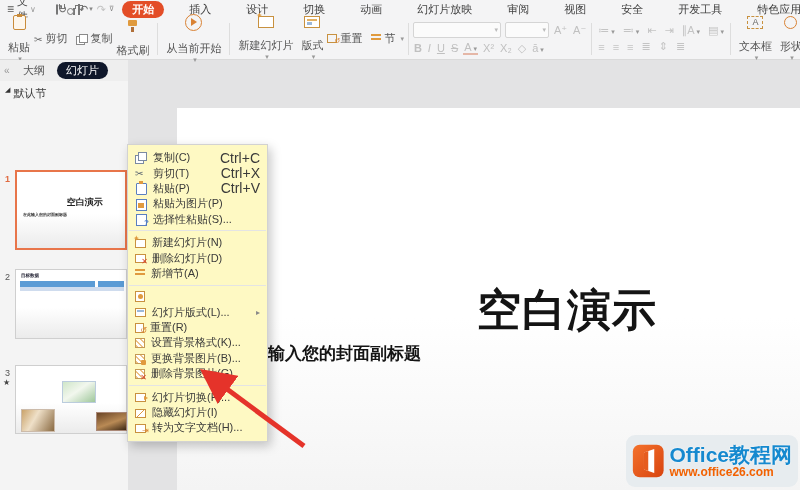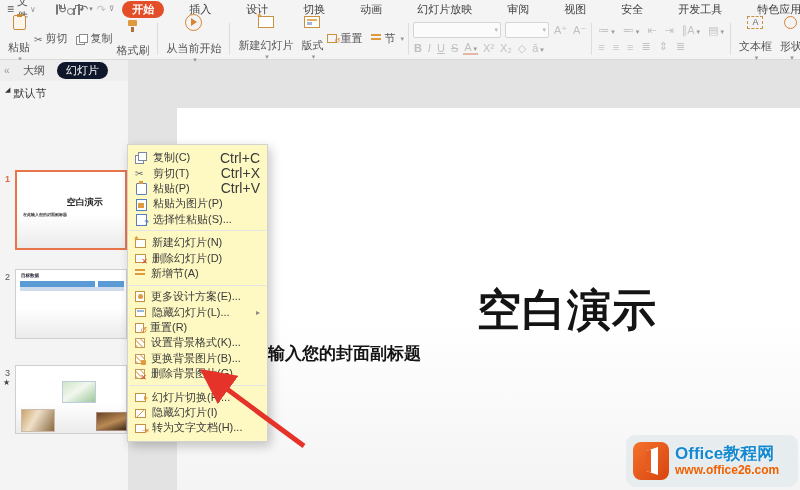--- a/index.html
+++ b/index.html
@@ -140,21 +140,21 @@
   .ic-delbg::after{content:"✕";position:absolute;right:-3px;bottom:-4px;color:#d6452e;font-size:8px;font-weight:bold}
   .ic-trans::after{content:"▸";position:absolute;right:-3px;top:-1px;color:#e09a3e;font-size:8px}
   .ic-hide{background:linear-gradient(135deg,#fff 44%,#e09a3e 45% 55%,#fff 56%)}
   .ic-totext::after{content:"⇥";position:absolute;right:-4px;bottom:-3px;font-size:8px;color:#d98234}
 
   
   .arrow-svg{position:absolute;left:0;top:0;z-index:6;pointer-events:none}
   .wm{position:absolute;right:2px;bottom:3px;width:172px;height:52px;background:#e7ecef;border-radius:9px;
       display:flex;align-items:center;padding:4px 6px;z-index:4}
   .wm-text{display:flex;flex-direction:column;margin-left:5px;line-height:1.1}
-  .wm-title{font-size:17px;font-weight:bold;color:#1589cf;text-shadow:0 0 2px #fff;white-space:nowrap}
+  .wm-title{font-size:21px;font-weight:bold;color:#1589cf;text-shadow:0 0 2px #fff;white-space:nowrap}
   .wm-url{font-size:12px;font-weight:bold;color:#f26100;white-space:nowrap}
 </style>
 </head>
 <body>
 
 <div class="app">
 
   <div class="menubar">
     <div class="mb-item">
       <span class="hamburger">≡</span>
@@ -372,25 +372,24 @@
       <span class="ic ic-slide ic-delslide"></span>
       <span class="lbl">删除幻灯片(D)</span>
     </div>
     <div class="mi">
       <span class="ic ic-sect"></span>
       <span class="lbl">新增节(A)</span>
     </div>
     <div class="msep"></div>
     <div class="mi">
       <span class="ic ic-design"></span>
-      <span class="lbl">更多设计方案(E)...</span>
     </div>
     <div class="mi">
       <span class="ic ic-laymenu"></span>
-      <span class="lbl">隐藏幻灯片(L)...</span>
+      <span class="lbl">幻灯片版式(L)...</span>
       <span class="subarr">▸</span>
     </div>
     <div class="mi">
       <span class="ic ic-reset"></span>
       <span class="lbl">重置(R)</span>
     </div>
     <div class="mi">
       <span class="ic ic-hatch"></span>
       <span class="lbl">设置背景格式(K)...</span>
     </div>

